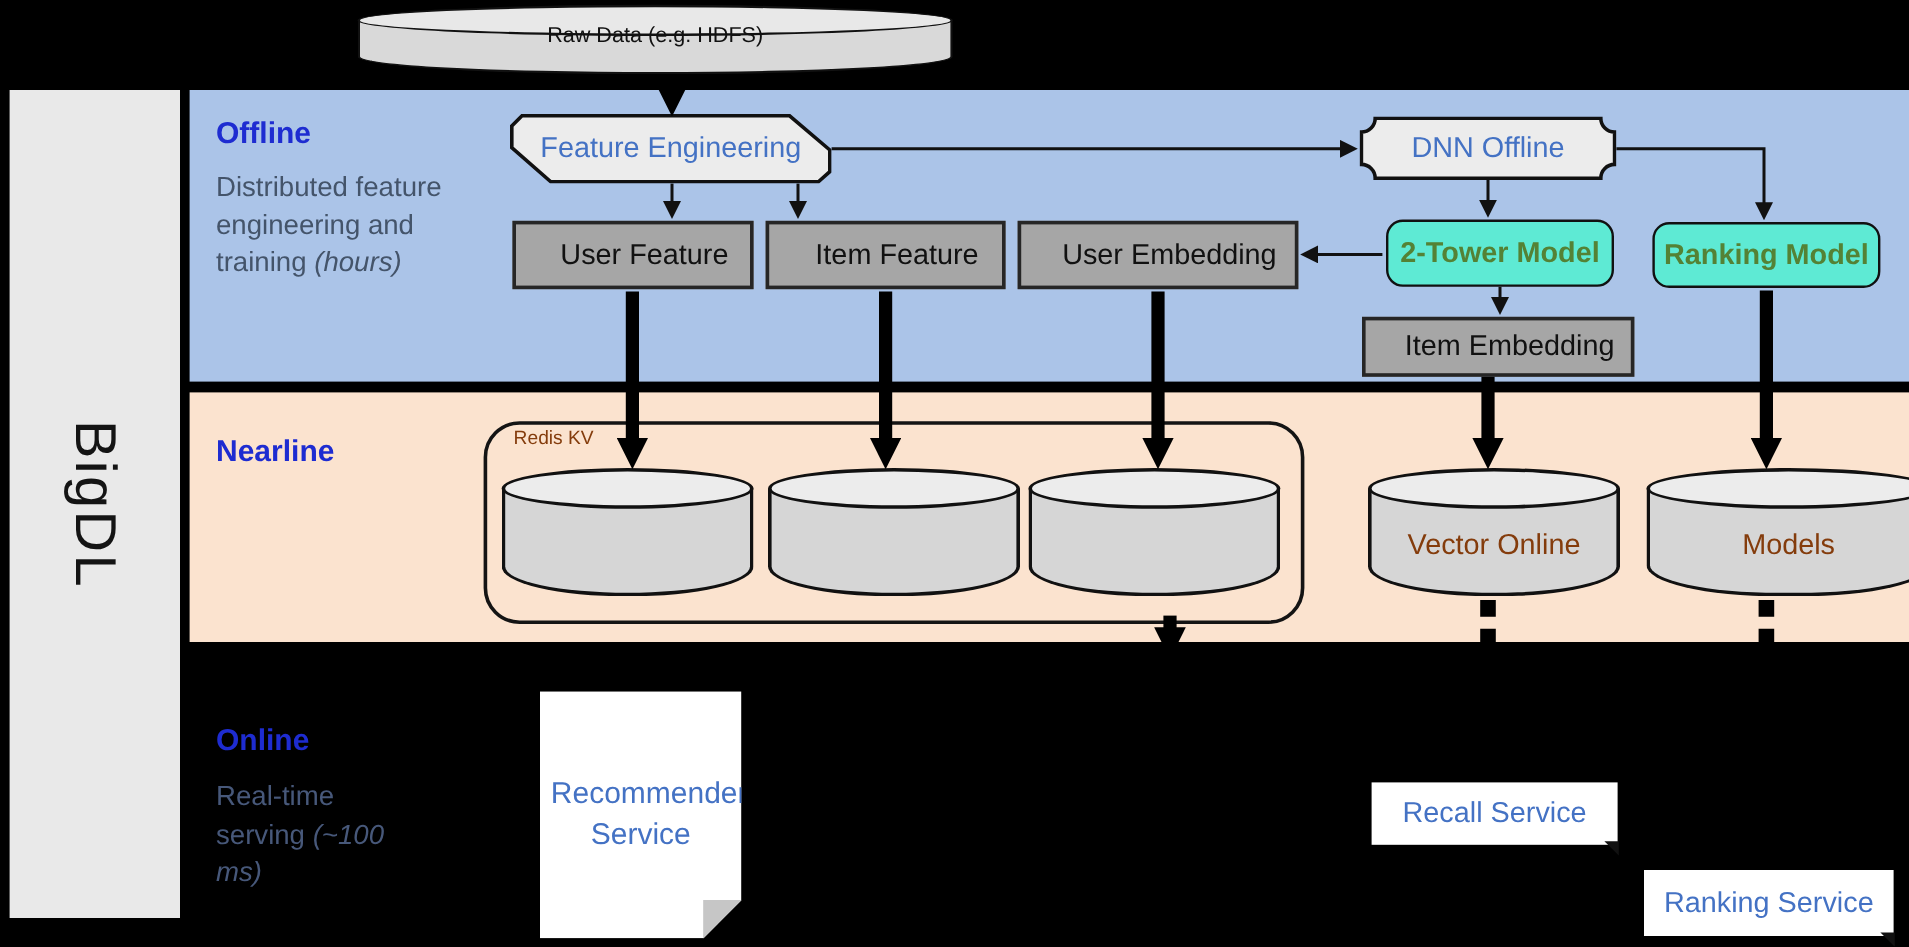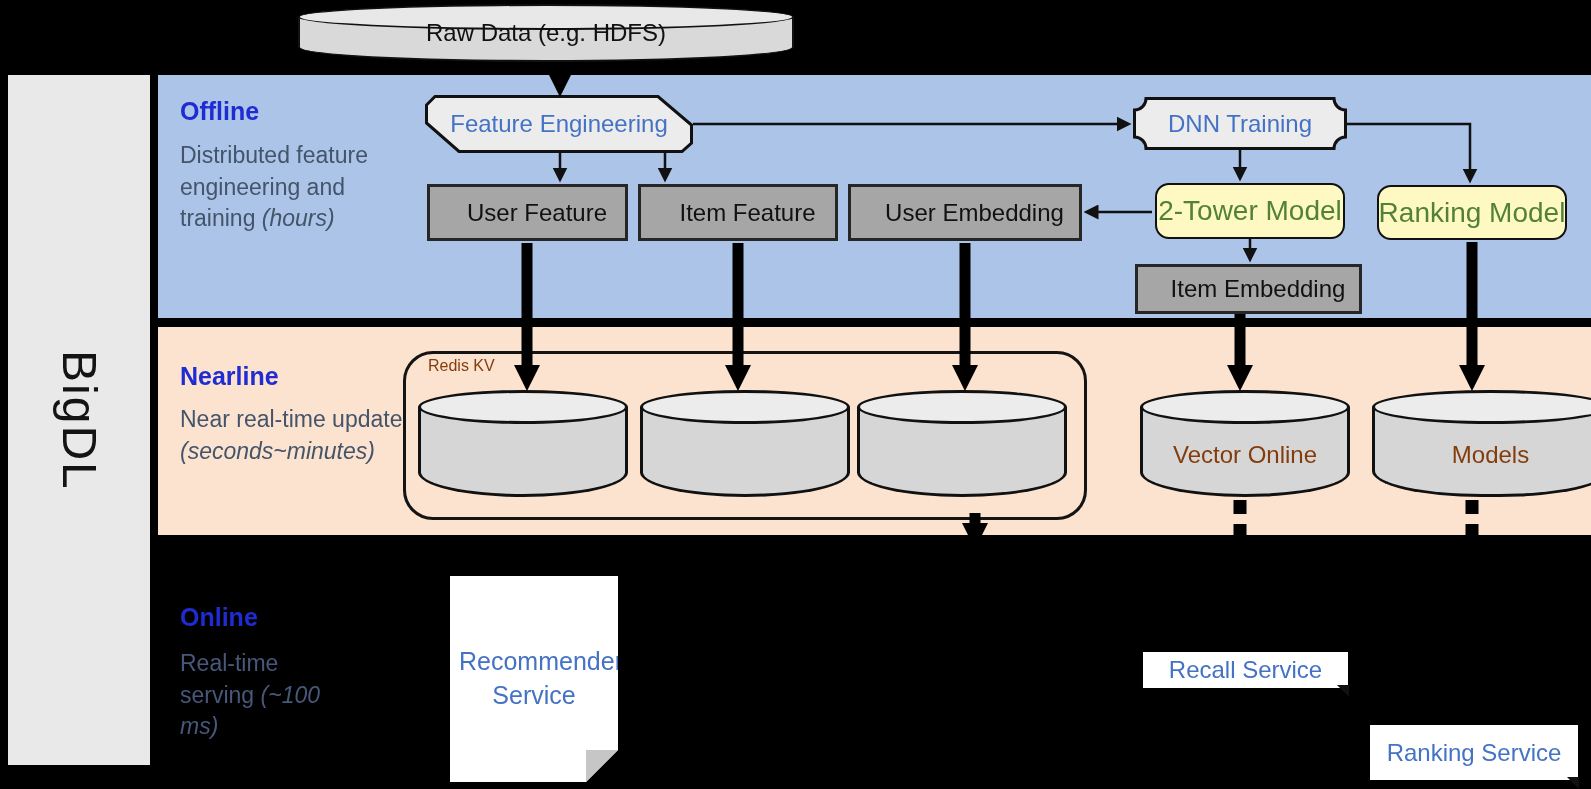--- a/index.html
+++ b/index.html
@@ -19,40 +19,40 @@
   .band-nearline { left:158px; top:327px; width:1433px; height:208px; background:#fbe3cf; }
   .band-title { font-size:25px; font-weight:600; color:#1e2cd1; }
   .band-desc  { font-size:23px; color:#44546a; line-height:1.38; }
   .band-desc .note { font-style:italic; }
   .online-title { color:#1e2cd1; }
   .online-desc { color:#47587a; }
 
   
   .node { display:flex; align-items:center; justify-content:center; white-space:nowrap; }
   .gray-node { background:#a6a6a6; border:3px solid #262626; color:#111; font-size:24px;padding-left:19px; }
-  .round-node { background:#fef9c3; border:2.5px solid #111; border-radius:14px; font-size:28px; }
+  .round-node { background:#5eead4; border:2.5px solid #111; border-radius:14px; font-size:24px;font-weight:bold; }
   .green-text { color:#548235; }
   .blue-text  { color:#4472c4; }
   .brown-text { color:#843c0c; }
 
   
   .cyl { }
   .cyl .cyl-top { position:absolute; left:0; right:0; top:0; height:34px; background:#ececec;
     border:3px solid #111; border-radius:50%; box-sizing:border-box; z-index:2; }
   .cyl .cyl-body { position:absolute; left:0; right:0; top:17px; bottom:0; background:#d6d6d6;
     border:3px solid #111; border-top:none; box-sizing:border-box;
     border-radius:0 0 110px 110px / 0 0 26px 26px; }
   .cyl .cyl-label { position:absolute; left:0; right:0; top:48%; text-align:center;
     font-size:24px; z-index:3; }
 
   
   .flat-cyl .cyl-top { height:26px; border-width:2.5px; background:#e8e8e8; }
   .flat-cyl .cyl-body { top:13px; border-width:2.5px; background:#d9d9d9;
     border-radius:0 0 250px 250px / 0 0 15px 15px; }
-  .flat-cyl .cyl-label { top:26%; color:#111; font-size:24px; }
+  .flat-cyl .cyl-label { top:26%; color:#111; font-size:18px; }
 
   
   .redis-box { left:403px; top:351px; width:684px; height:169px;
     border:3px solid #141414; border-radius:30px; }
   .redis-label { left:428px; top:357px; font-size:16px; }
 
   
   .service { background:#fff; color:#4472c4; font-size:24px; }
   .service .dogear { position:absolute; right:-1px; bottom:-9px; width:0; height:0;
     border-style:solid; border-width:0 12px 12px 0; border-color:transparent #111 transparent transparent; }
@@ -80,23 +80,20 @@
 
   <div class="abs band-offline"></div>
   <div class="abs band-nearline"></div>
 
   <div class="abs band-title" style="left:180px; top:97px;">Offline</div>
   <div class="abs band-desc" style="left:180px; top:140px; width:200px;">
     <span>Distributed feature engineering and training </span><span class="note">(hours)</span>
   </div>
 
   <div class="abs band-title" style="left:180px; top:362px;">Nearline</div>
-  <div class="abs band-desc" style="left:180px; top:404px; width:255px;">
-    <span>Near real-time update </span><span class="note">(seconds~minutes)</span>
-  </div>
 
   <div class="abs band-title online-title" style="left:180px; top:603px;">Online</div>
   <div class="abs band-desc online-desc" style="left:180px; top:648px; width:165px;">
     <span>Real-time serving </span><span class="note">(~100 ms)</span>
   </div>
 
   <div class="abs cyl flat-cyl" style="left:298px; top:4px; width:496px; height:58px;">
     <div class="cyl-top"></div>
     <div class="cyl-body"></div>
     <div class="cyl-label">Raw Data (e.g. HDFS)</div>
@@ -106,21 +103,21 @@
     <svg class="shape" width="268" height="58" viewBox="0 0 268 58">
       <polygon points="10,1.5 233,1.5 266.5,30 266.5,48 257,56.5 34,56.5 1.5,28 1.5,10" fill="#ececec" stroke="#111" stroke-width="3"></polygon>
     </svg>
     <div class="abs label-overlay blue-text" style="left:0; top:0; width:268px; height:58px; font-size:24px;">Feature Engineering</div>
   </div>
 
   <div class="abs" style="left:1133px; top:97px; width:214px; height:53px;">
     <svg class="shape" width="214" height="53" viewBox="0 0 214 53">
       <path d="M 13 1.5 H 201 A 11.5 11.5 0 0 0 212.5 13 V 40 A 11.5 11.5 0 0 0 201 51.5 H 13 A 11.5 11.5 0 0 0 1.5 40 V 13 A 11.5 11.5 0 0 0 13 1.5 Z" fill="#ececec" stroke="#111" stroke-width="3"></path>
     </svg>
-    <div class="abs label-overlay blue-text" style="left:0; top:0; width:214px; height:53px; font-size:24px;">DNN Training</div>
+    <div class="abs label-overlay blue-text" style="left:0; top:0; width:214px; height:53px; font-size:24px;">DNN Offline</div>
   </div>
 
   <div class="abs node gray-node" style="left:427px; top:184px; width:201px; height:57px;">
     <span>User Feature</span>
   </div>
   <div class="abs node gray-node" style="left:638px; top:184px; width:200px; height:57px;">
     <span>Item Feature</span>
   </div>
   <div class="abs node gray-node" style="left:848px; top:184px; width:234px; height:57px;">
     <span>User Embedding</span>
@@ -161,21 +158,21 @@
     <div class="cyl-top"></div>
     <div class="cyl-body"></div>
     <div class="cyl-label brown-text">Models</div>
   </div>
 
   <div class="abs doc" style="left:450px; top:576px; width:168px; height:206px;">
     <span style="display:block; width:150px;">Recommender Service</span>
   </div>
   <div class="abs doc-fold" style="left:586px; top:750px;"></div>
 
-  <div class="abs node service" style="left:1143px; top:652px; width:205px; height:36px;">
+  <div class="abs node service" style="left:1143px; top:652px; width:205px; height:52px;">
     <span>Recall Service</span>
     <div class="dogear"></div>
   </div>
   <div class="abs node service" style="left:1370px; top:725px; width:208px; height:55px;">
     <span>Ranking Service</span>
     <div class="dogear"></div>
   </div>
 
   <svg class="abs connector-layer" viewBox="0 0 1591 789">
     <defs>

